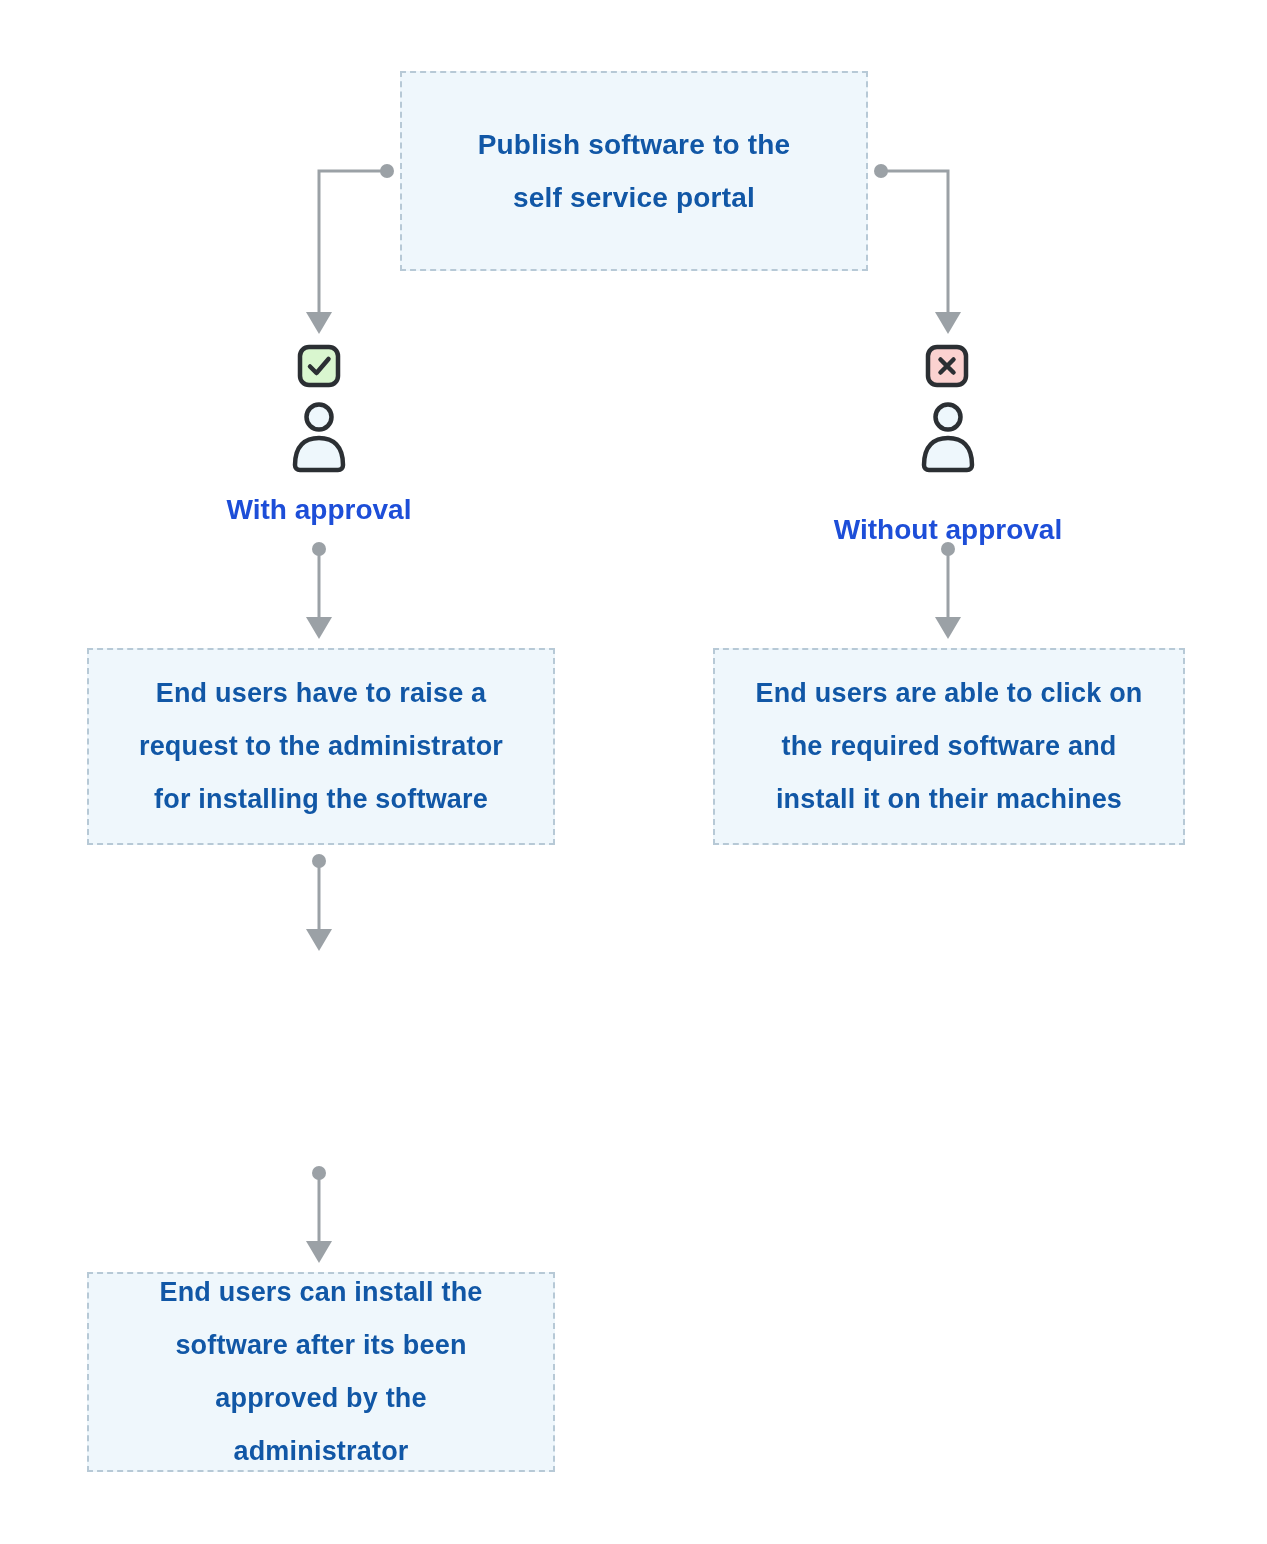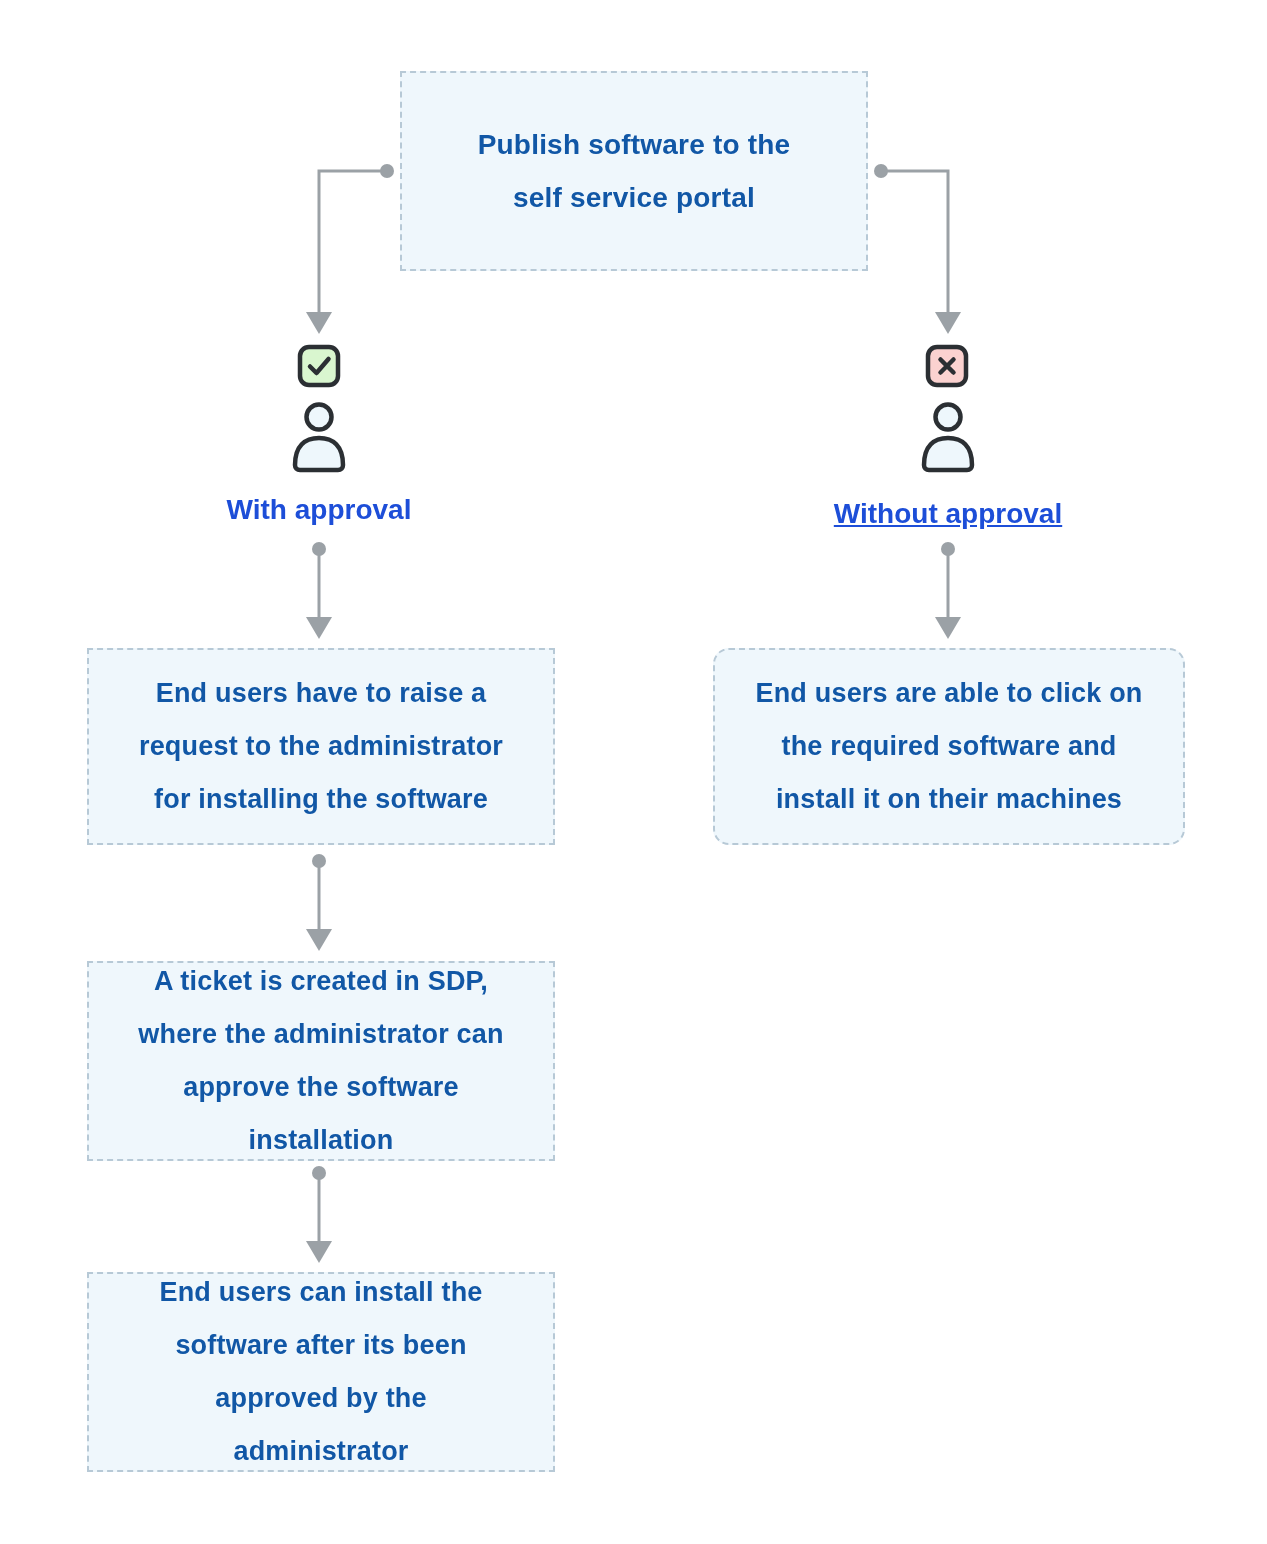--- a/index.html
+++ b/index.html
@@ -118,43 +118,37 @@
   </div>
 
   <svg class="icon-abs" style="left:924px; top:343px;" width="46" height="46" viewBox="0 0 46 46">
     <rect x="4" y="4" width="38" height="38" rx="9" fill="#fbd2d0" stroke="#2b2f33" stroke-width="4.5"></rect>
     <path d="M16.5 16.5 L29.5 29.5 M29.5 16.5 L16.5 29.5" fill="none" stroke="#2b2f33" stroke-width="4.5" stroke-linecap="round"></path>
   </svg>
   <svg class="icon-abs" style="left:914px; top:400px;" width="68" height="74" viewBox="0 0 68 74">
     <circle cx="34" cy="17" r="12.5" fill="#eef7fc" stroke="#2b2f33" stroke-width="4.5"></circle>
     <path d="M10 65 C10 46 20 38 34 38 C48 38 58 46 58 65 C58 68 56 70 53 70 L15 70 C12 70 10 68 10 65 Z" fill="#eef7fc" stroke="#2b2f33" stroke-width="4.5" stroke-linejoin="round"></path>
   </svg>
-  <div class="branch-label" style="left:948px; top:498px;text-decoration:underline;">
+  <div class="branch-label" style="left:948px; top:514px;">
     <span>Without approval</span>
   </div>
 
   <div class="flow-box" style="left:87px; top:648px; width:468px; height:197px; padding:0 8px;">
     <span>End users have to raise a
 request to the administrator
 for installing the software</span>
   </div>
 
-  <div class="flow-box" style="left:87px; top:961px; width:468px; height:200px; padding:0 20px;">
-    <span>A ticket is created in SDP,
-where the administrator can
-approve the software
-installation</span>
-  </div>
 
   <div class="flow-box" style="left:87px; top:1272px; width:468px; height:200px; padding:0 4px;">
     <span>End users can install the
 software after its been
 approved by the
 administrator</span>
   </div>
 
-  <div class="flow-box" style="left:713px; top:648px; width:472px; height:197px; padding:0 20px;border-radius:16px;">
+  <div class="flow-box" style="left:713px; top:648px; width:472px; height:197px; padding:0 20px;">
     <span>End users are able to click on
 the required software and
 install it on their machines</span>
   </div>
 
 </div>
 
 </body></html>

